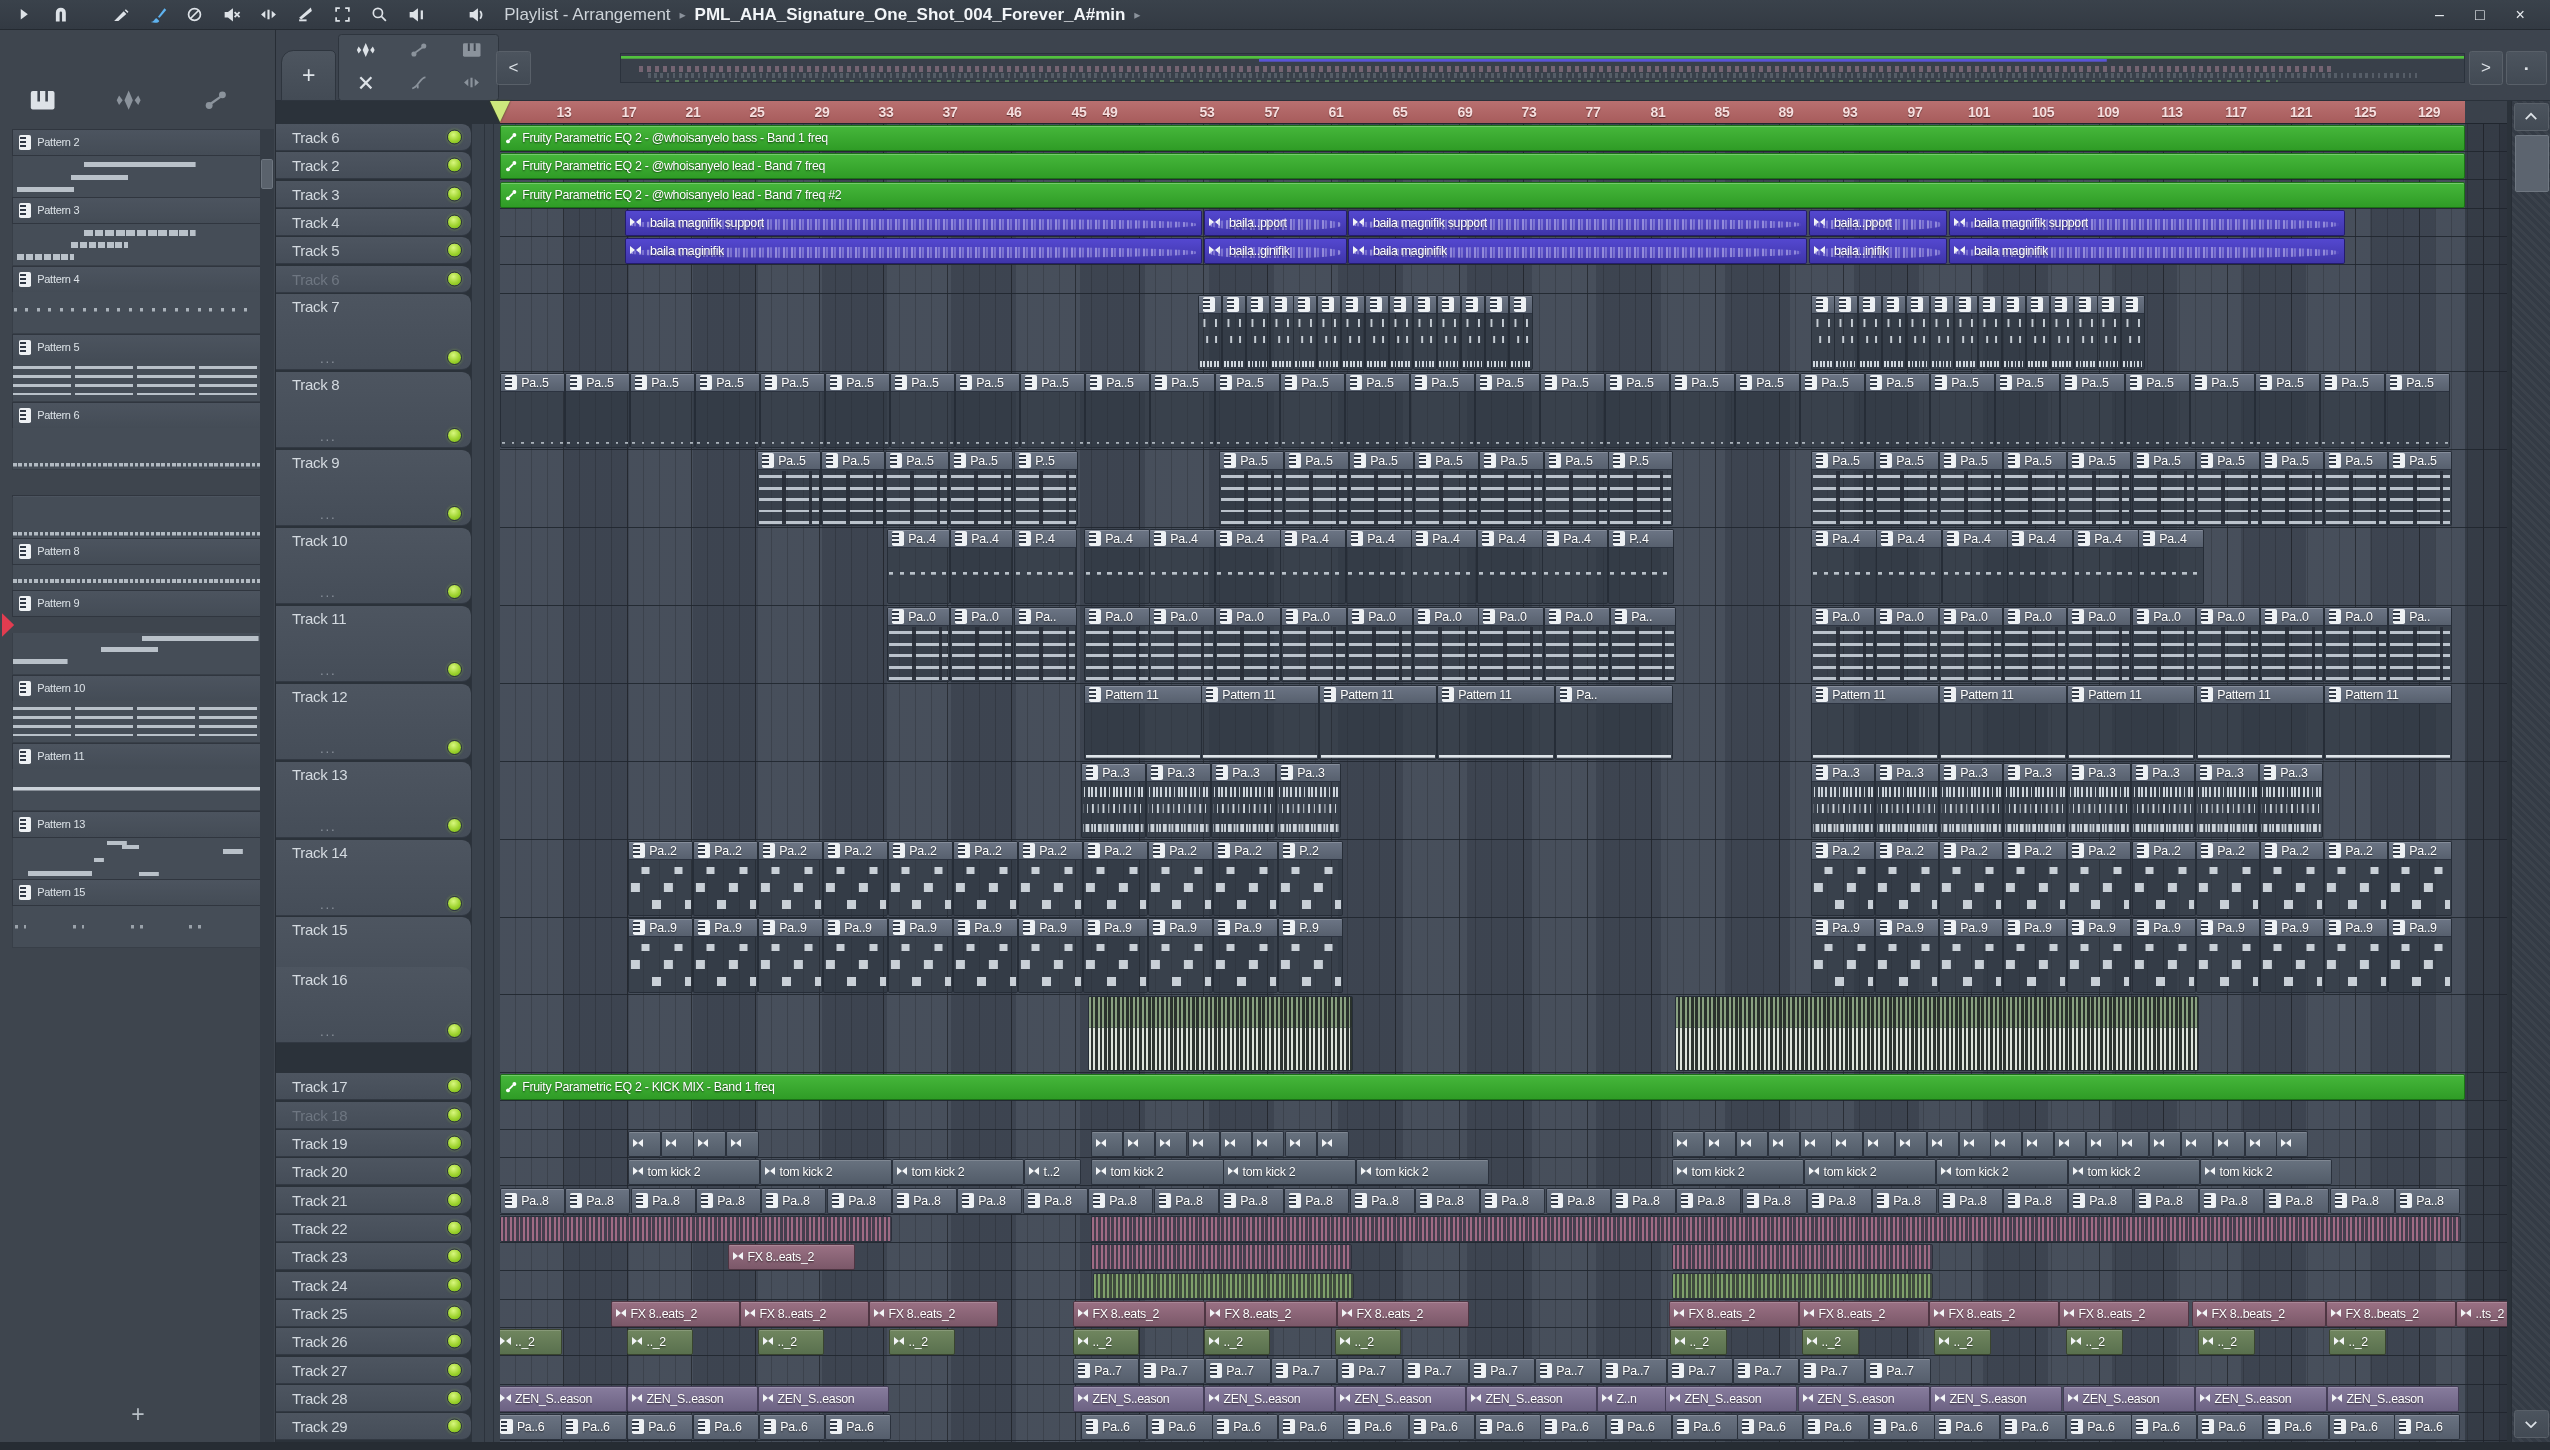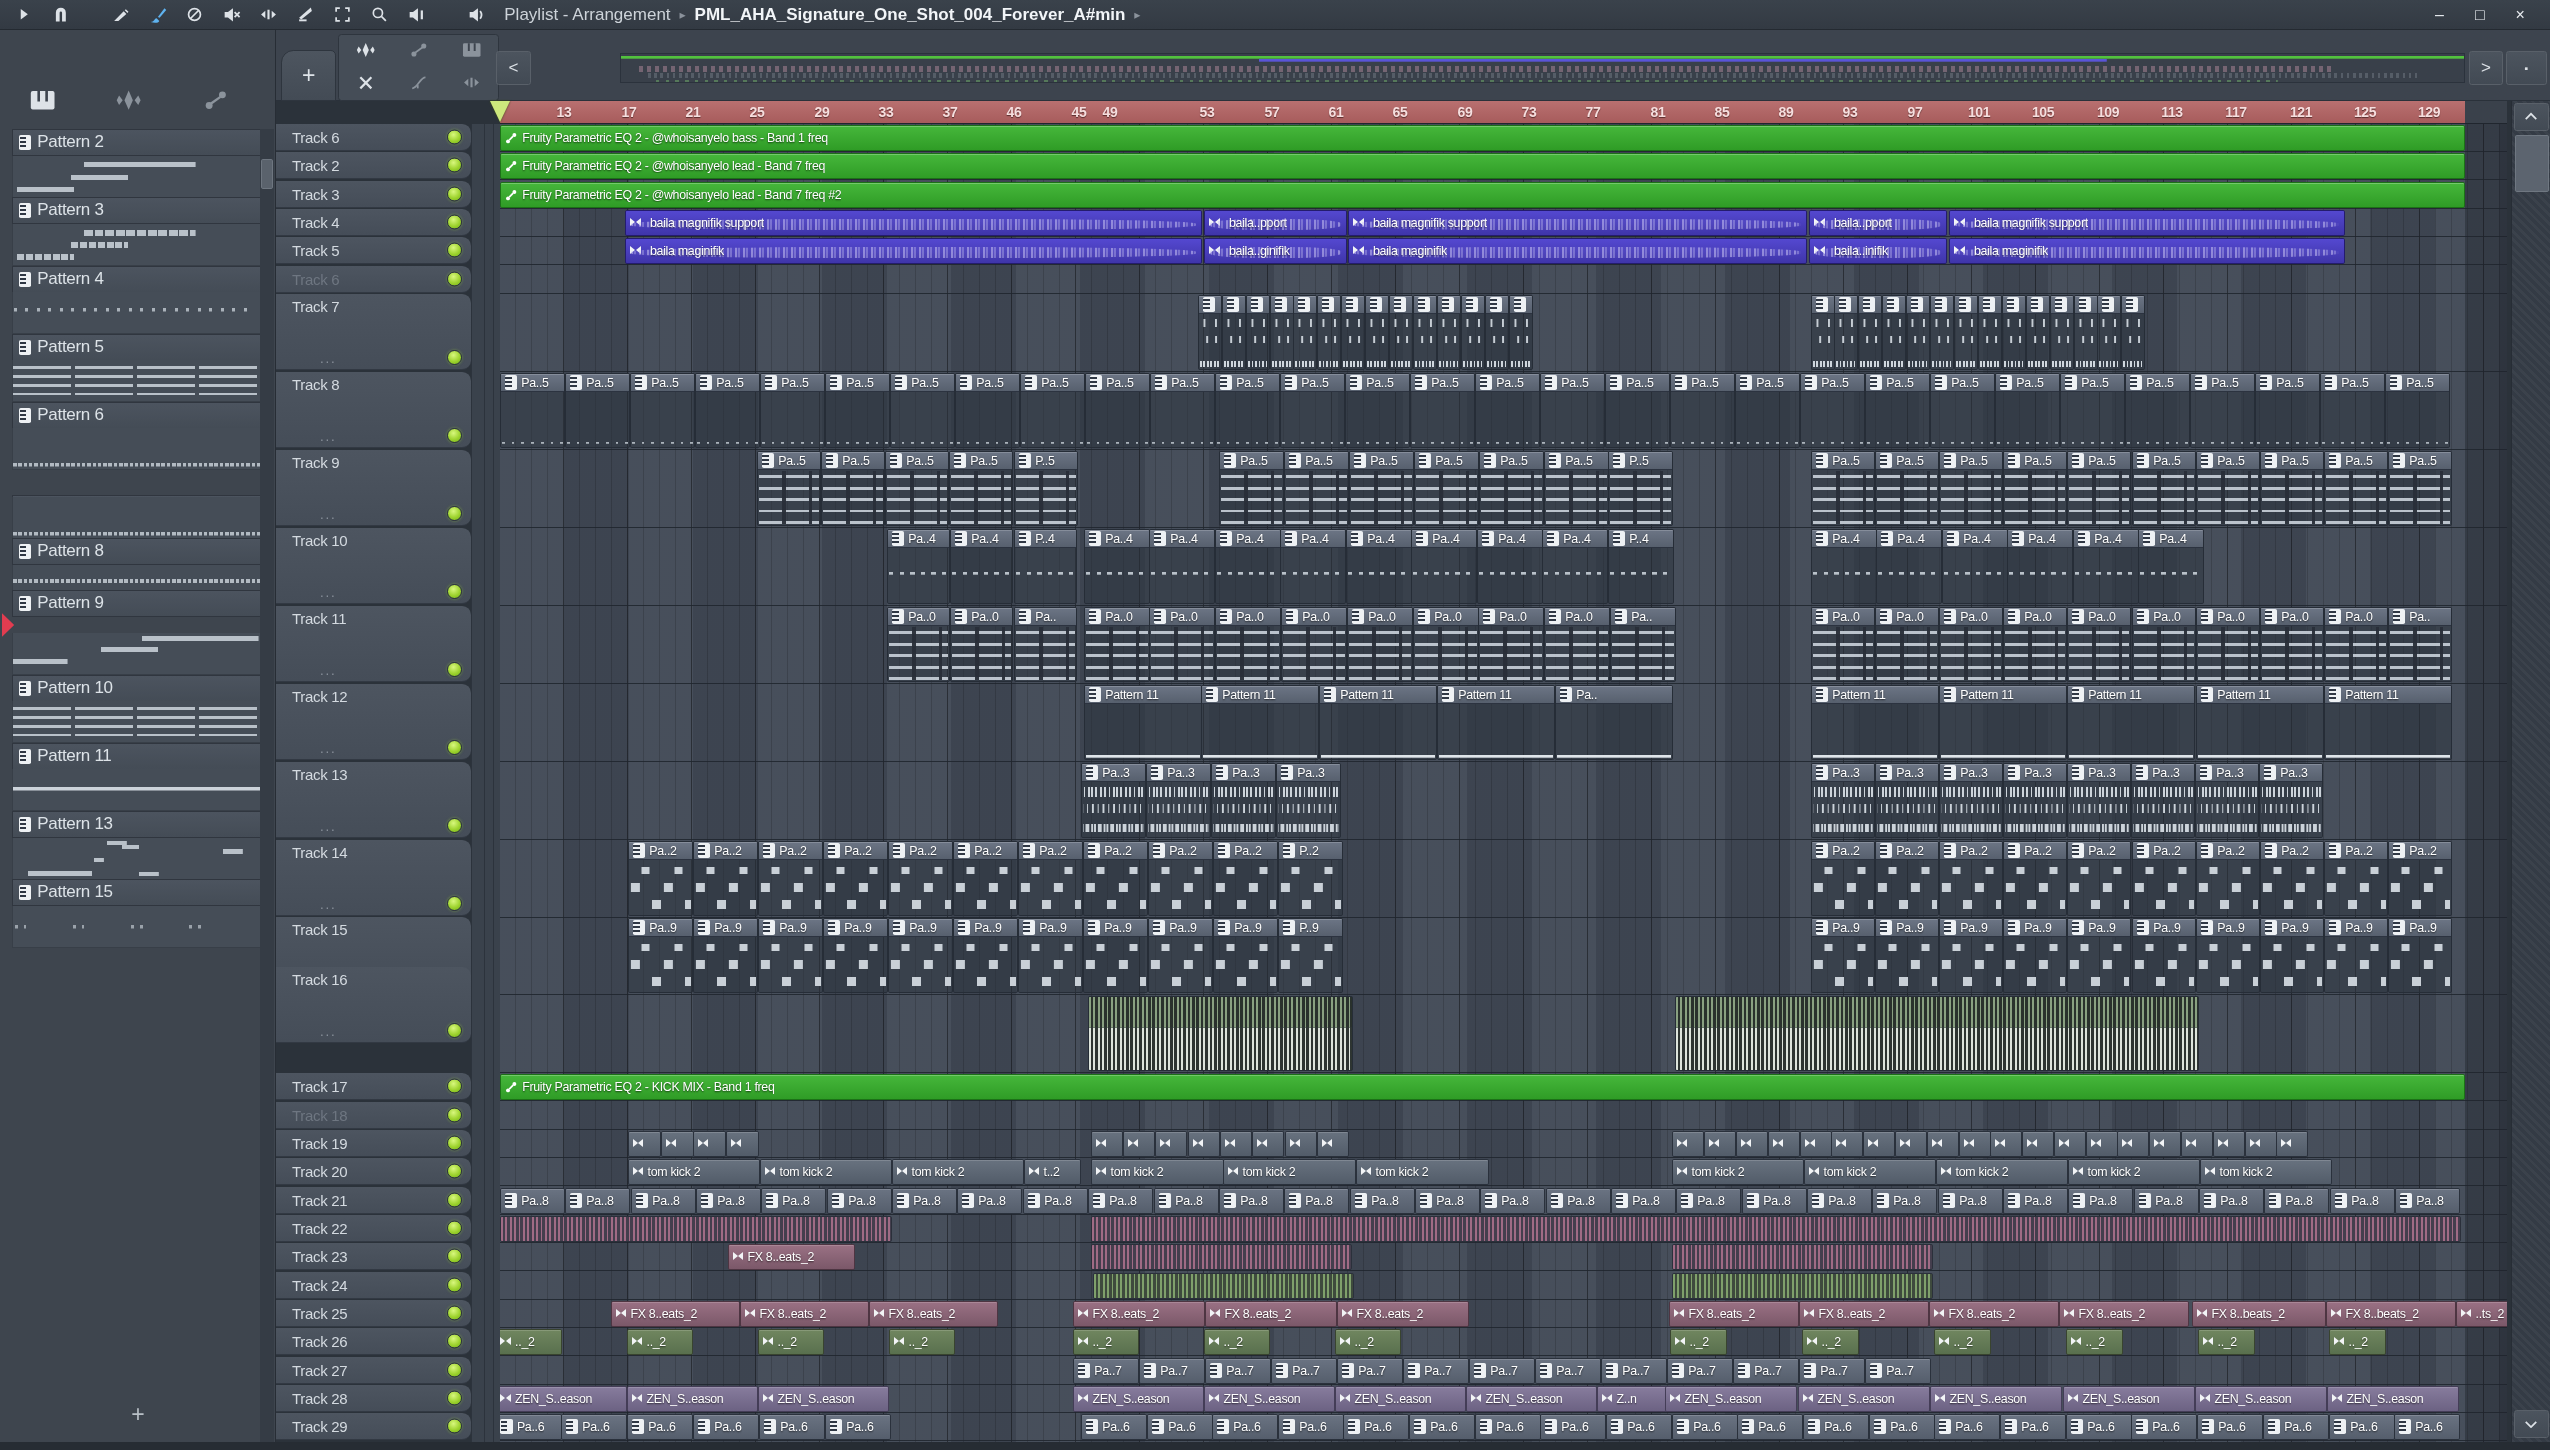--- a/index.html
+++ b/index.html
@@ -30,21 +30,21 @@
       linear-gradient(#5a54d8,#5a54d8),
       repeating-linear-gradient(90deg,rgba(214,160,180,.38) 0 4.4px,rgba(0,0,0,0) 4.4px 8px),
       repeating-linear-gradient(90deg,rgba(170,180,190,.25) 0 2.7px,rgba(0,0,0,0) 2.7px 6.2px),
       repeating-linear-gradient(90deg,rgba(120,190,110,.45) 0 3.5px,rgba(0,0,0,0) 3.5px 9.7px);
     background-size:100% 2.7px,46% 2.7px,92% 6.2px,96% 5.3px,88% 3.5px;
     background-position:0 1.8px,638px 5.3px,17.7px 11.5px,26.6px 18.6px,35px 26px;background-repeat:no-repeat;}
   
   #picker{position:absolute;left:0;top:30px;width:276px;height:1420px;background:#3e454e;border-right:0.9px solid #272d35;}
   #picker-tabs{position:absolute;left:0;top:50px;width:259px;height:39px;display:flex;justify-content:space-around;align-items:center;}
   #picker-tabs .ti{transform:scale(1.35);}
-  .pitem-h{position:absolute;left:12.4px;width:250px;height:26.6px;background:linear-gradient(#4c545f,#444c56);border:0.9px solid #30363f;display:flex;align-items:center;gap:6.2px;padding:0 5.3px;color:#dde3e8;font-size:17px;letter-spacing:-0.3px;}
+  .pitem-h{position:absolute;left:12.4px;width:250px;height:26.6px;background:linear-gradient(#4c545f,#444c56);border:0.9px solid #30363f;display:flex;align-items:center;gap:6.2px;padding:0 5.3px;color:#dde3e8;font-size:11px;letter-spacing:-0.3px;}
   .pitem-v{position:absolute;left:12.4px;width:250px;height:42px;background:#454d57;border:0.9px solid #383f48;border-top:none;}
   .picon{position:relative;display:inline-block;width:12.4px;height:15px;border-radius:1.8px;background:#eef1f4;flex:none;}
   .picon::before{content:"";position:absolute;left:0.9px;top:1.8px;bottom:1.8px;width:6.2px;background:repeating-linear-gradient(#2f3744 0 1.8px,rgba(0,0,0,0) 1.8px 4px);}
   #pk-scroll{position:absolute;left:260px;top:99px;width:14px;height:1321px;background:#353c45;}
   #pk-thumb{position:absolute;left:0.9px;top:30px;width:12.4px;height:30px;background:#5a626c;border:0.9px solid #6e7680;border-radius:1.8px;}
   #pk-plus{position:absolute;left:113px;top:1369px;width:50px;height:30px;color:#b9c0c7;font-size:23px;display:flex;align-items:center;justify-content:center;}
   #pk-arrow{position:absolute;left:1.8px;top:583px;width:12.4px;height:24px;background:#e23c50;clip-path:polygon(0 0,100% 50%,0 100%);}
   
   .pv{background-repeat:no-repeat;}
   .pv-p2{background-image:linear-gradient(#b9c1c9,#b9c1c9),linear-gradient(#b9c1c9,#b9c1c9),linear-gradient(#b9c1c9,#b9c1c9);background-size:45% 5.3px,23% 5.3px,23% 5.3px;background-position:52% 16%,30% 52%,2% 86%;}

